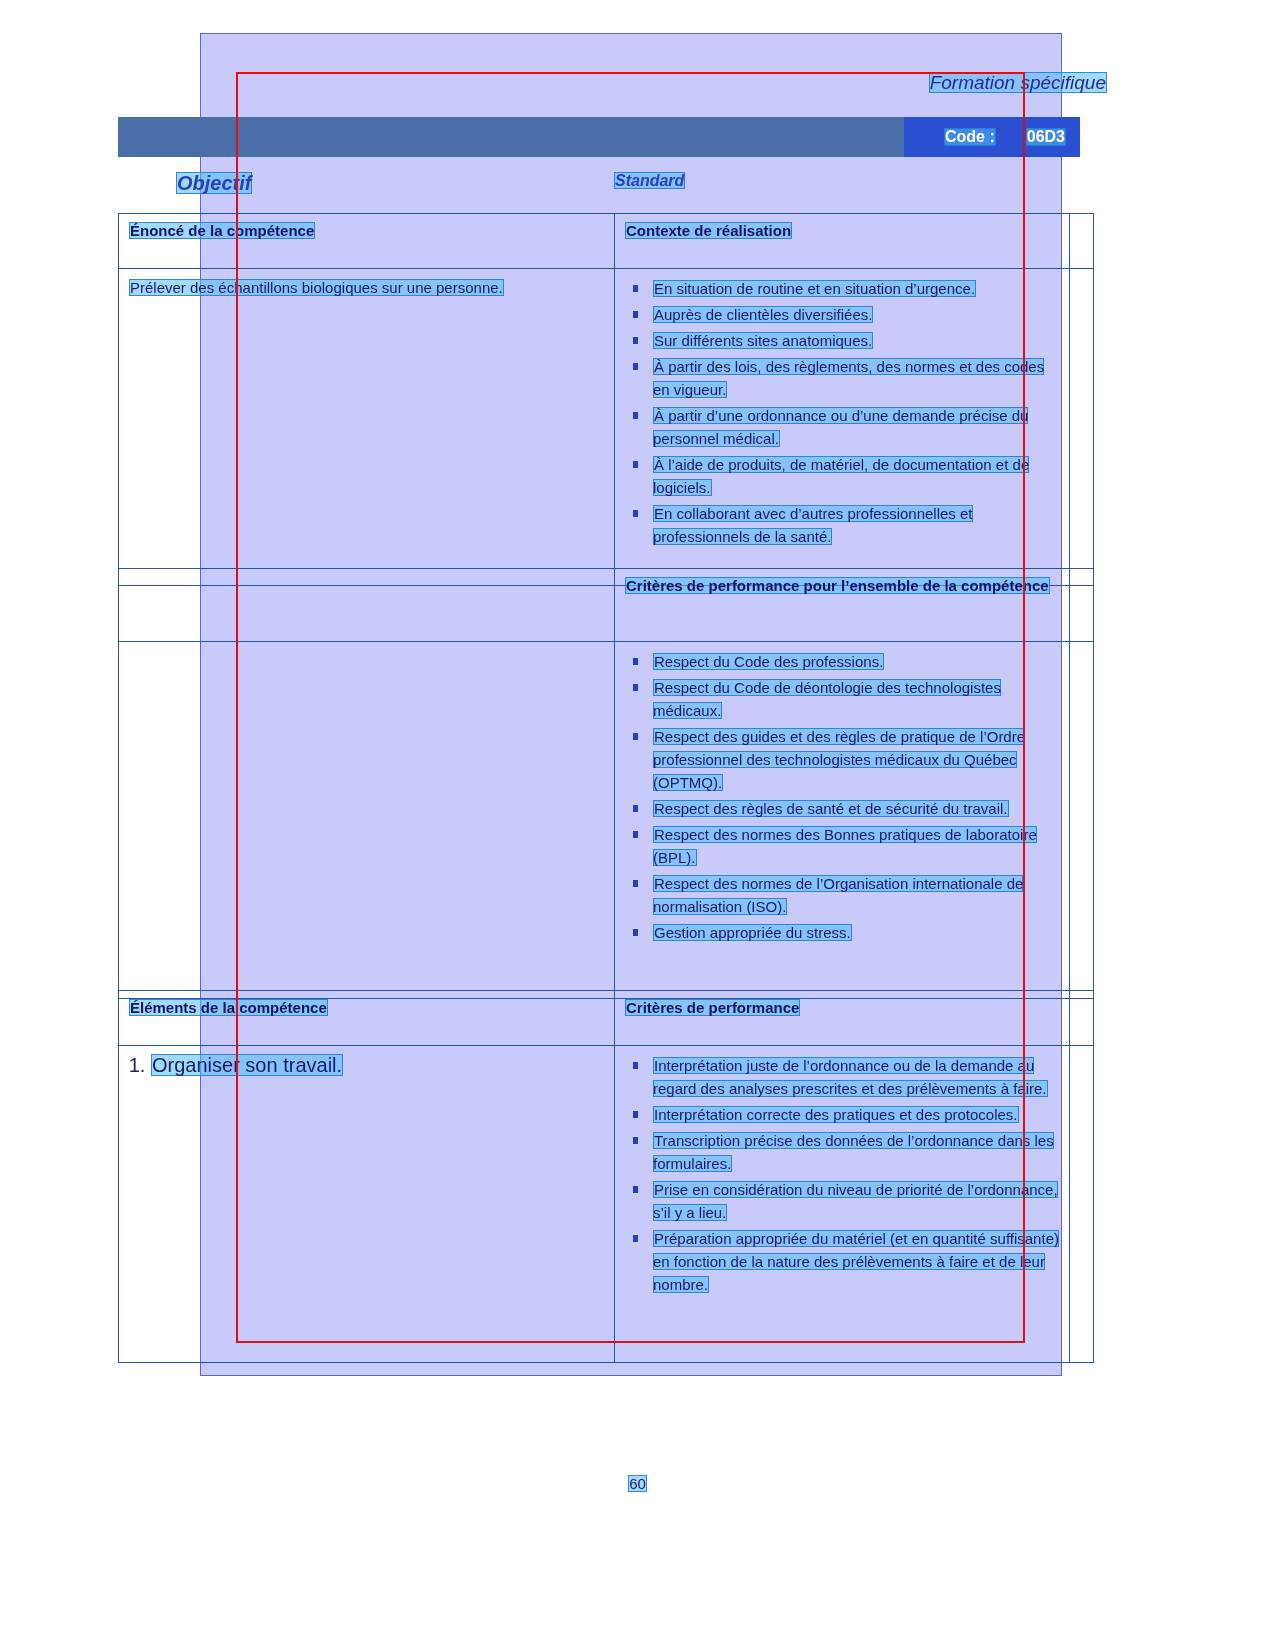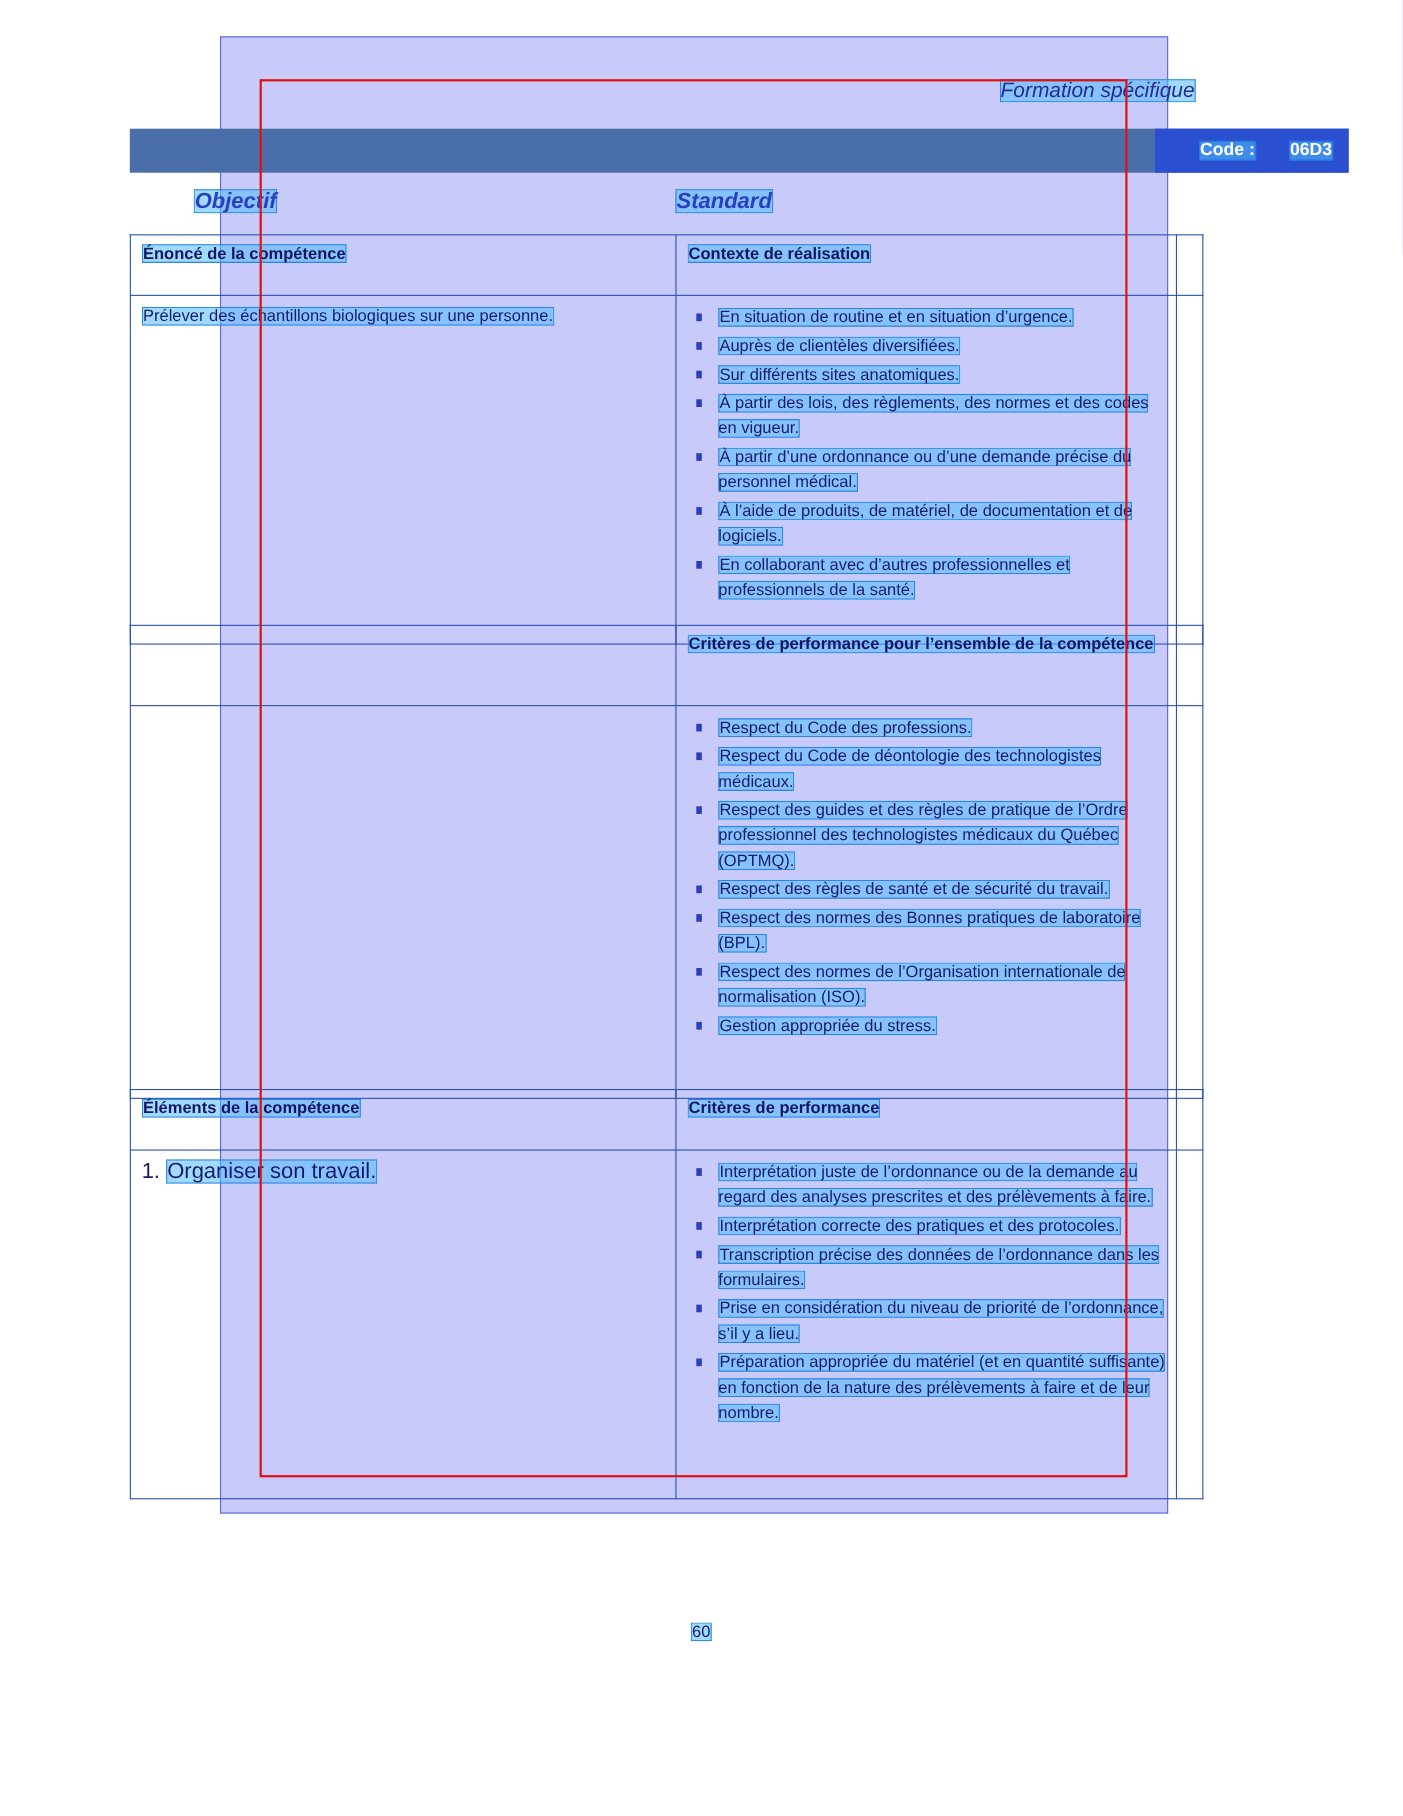--- a/index.html
+++ b/index.html
@@ -51,32 +51,32 @@
 
   .hl {
     background: rgba(80, 190, 255, 0.55);
     box-shadow: 0 0 0 1px rgba(30, 120, 220, 0.85) inset;
     display: inline;
     padding: 0 1px;
   }
 
   .header-right {
     position: absolute;
-    right: 188px;
+    right: 168px;
     top: 72px;
     font-style: italic;
     font-size: 19px;
     color: #2a2a8c;
   }
 
   .code-bar {
     position: absolute;
     left: 118px;
     top: 117px;
-    width: 1108px;
+    width: 962px;
     height: 40px;
     background: #4a6fa8;
     display: flex;
     align-items: center;
     justify-content: flex-end;
   }
   .code-bar .inner {
     background: #2a4fd0;
     height: 40px;
     display: flex;
@@ -104,21 +104,21 @@
     font-size: 20px;
     color: #2a3fc0;
     padding-left: 48px;
   }
   .objectif-row .std {
     position: absolute;
     left: 496px;
     top: 0;
     font-style: italic;
     font-weight: bold;
-    font-size: 20px;
+    font-size: 16px;
     color: #2a3fc0;
   }
 
   table.block {
     position: absolute;
     left: 118px;
     width: 975px;
     border-collapse: collapse;
     table-layout: fixed;
   }

